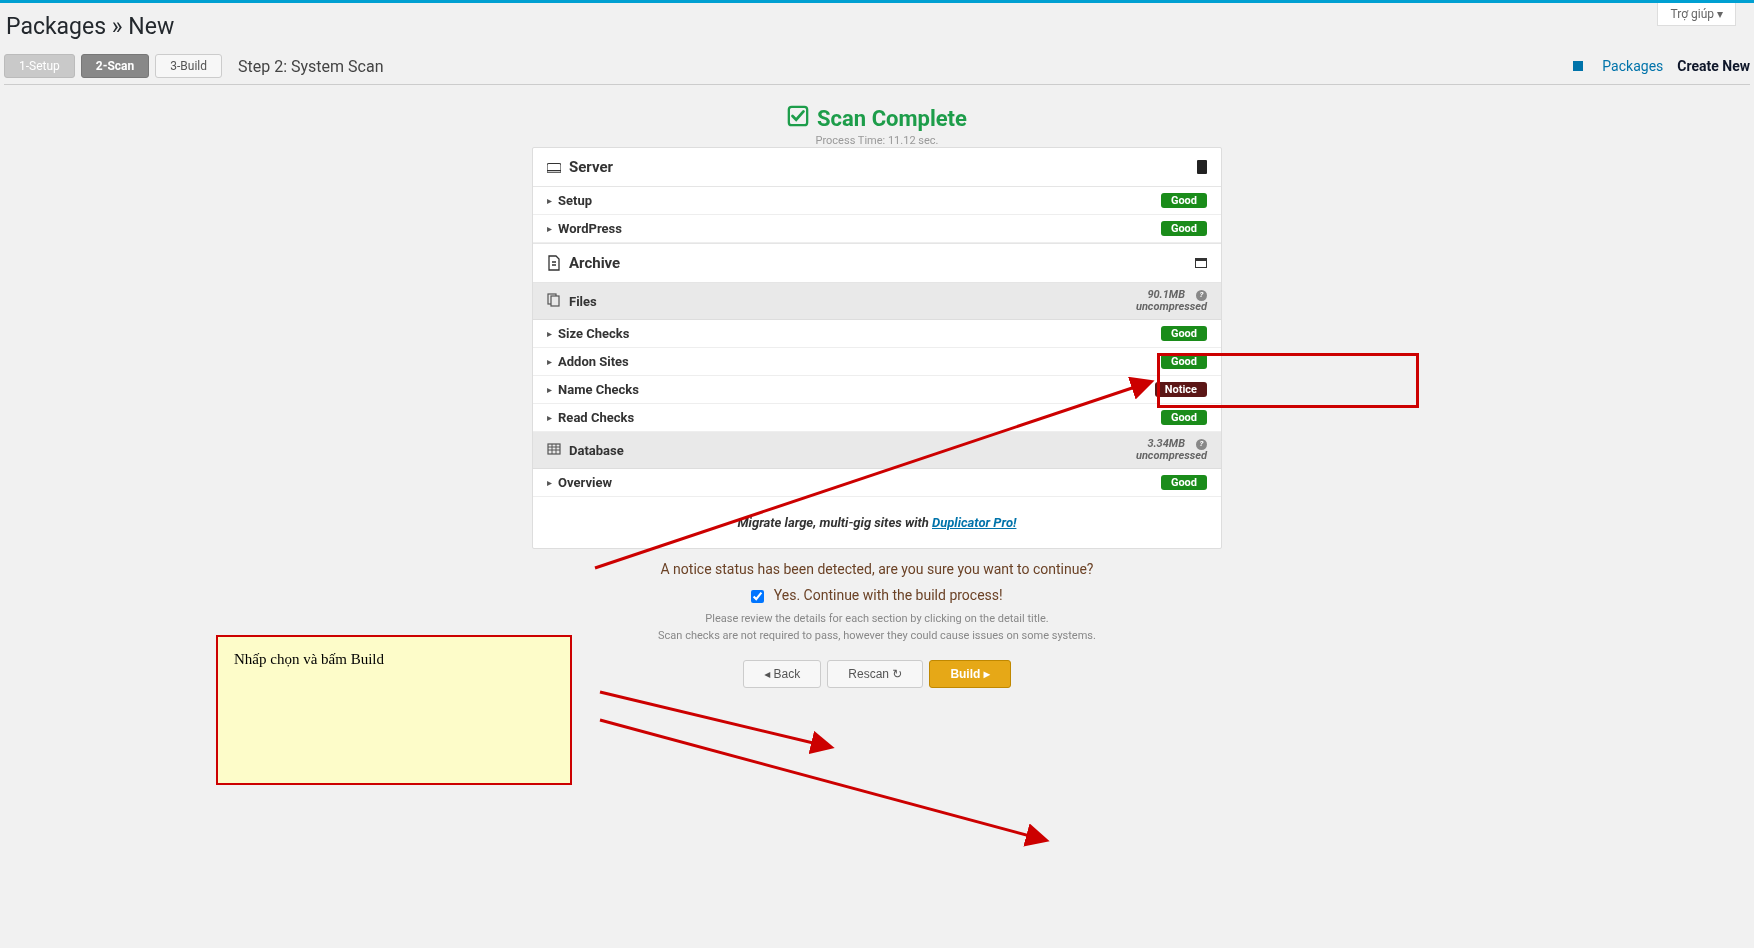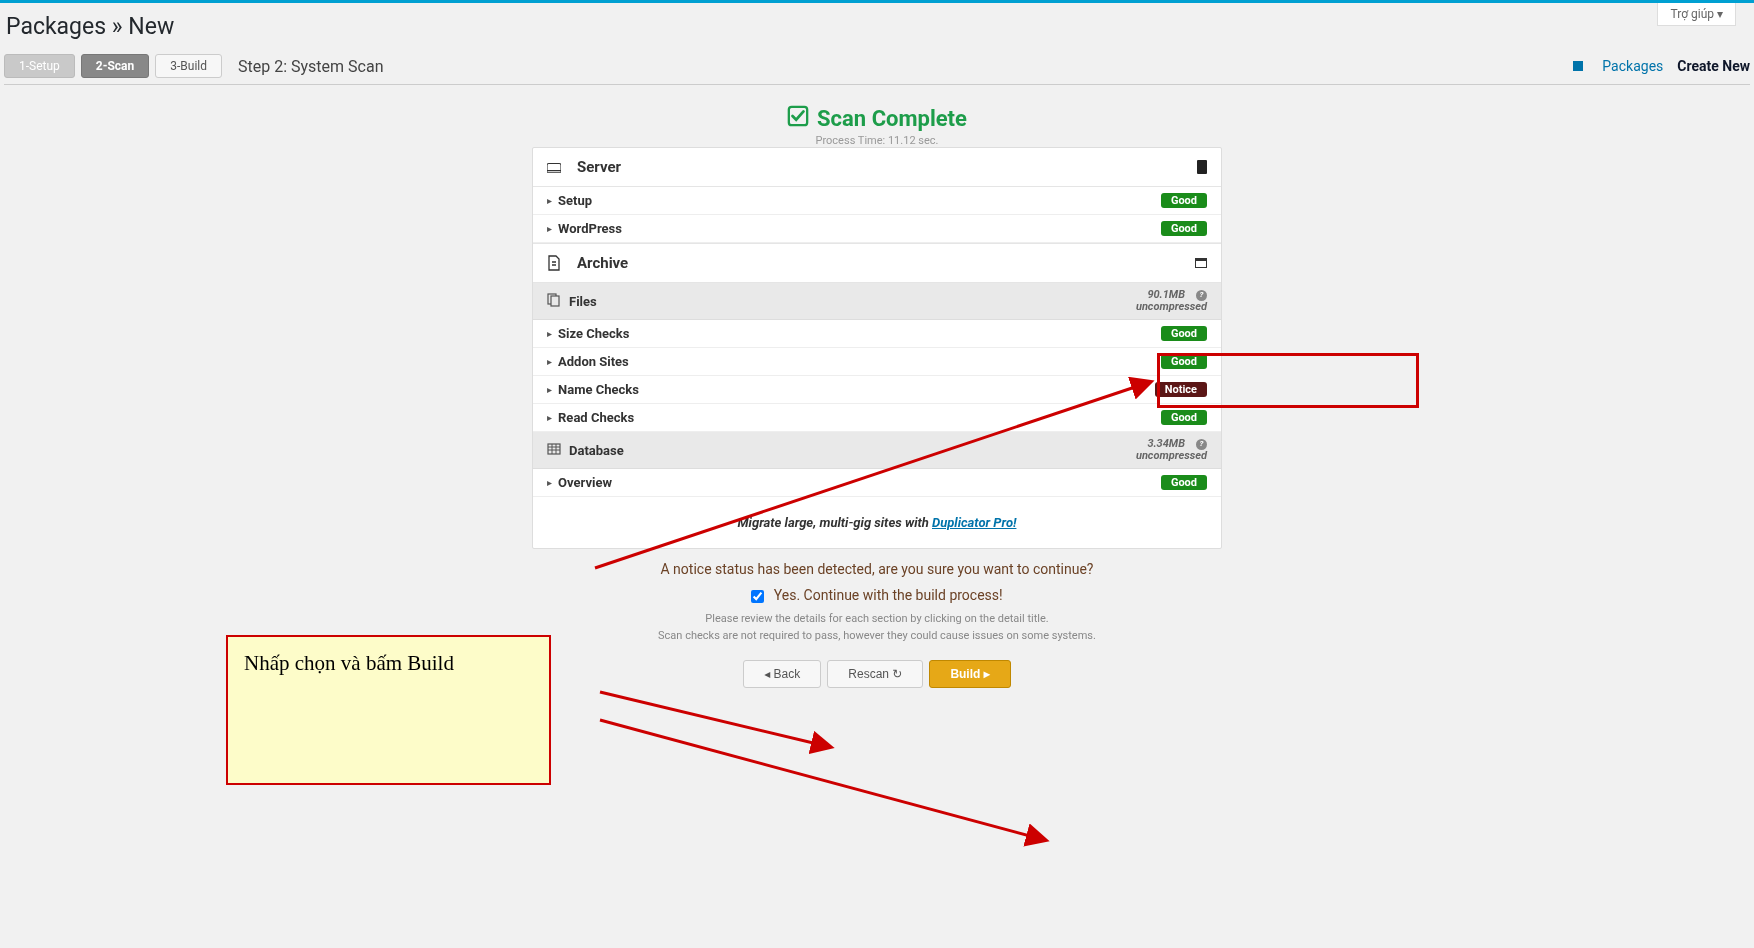--- a/index.html
+++ b/index.html
@@ -16,21 +16,21 @@
 .step-label { margin-left: 10px; font-size: 16px; color: #444; }
 .right-links { margin-left: auto; display: flex; align-items: center; gap: 14px; }
 .pkg-link { color: #0073aa; font-size: 14px; display: flex; align-items: center; gap: 19px; }
 .pkg-icon { width: 10px; height: 10px; background: #0073aa; display: inline-block; }
 .create-new { color: #0f172a; font-weight: bold; font-size: 14px; cursor: pointer; }
 .center-col { max-width: 690px; margin: 0 auto; }
 .scan-title { text-align: center; color: #1d9d4a; font-size: 22px; font-weight: bold; margin-bottom: 2px; display: flex; justify-content: center; align-items: center; gap: 8px; }
 .check-icon svg { width: 22px; height: 22px; }
 .proc-time { text-align: center; color: #999; font-size: 11px; margin-bottom: 0; }
 .panel { background: #fff; border: 1px solid #ddd; border-radius: 2px; margin-bottom: 12px; }
-.section-head { padding: 10px 14px; font-size: 15px; font-weight: bold; color: #333; border-bottom: 1px solid #e5e5e5; display: flex; align-items: center; gap: 16px; }
+.section-head { padding: 10px 14px; font-size: 15px; font-weight: bold; color: #333; border-bottom: 1px solid #e5e5e5; display: flex; align-items: center; gap: 8px; }
 .section-head .spacer { flex: 1; }
 .srv-icon, .arc-icon { width: 14px; height: 14px; display: inline-flex; align-items: center; }
 .battery-icon { width: 10px; height: 14px; background: #222; border-radius: 1px; }
 .window-icon { width: 12px; height: 10px; border: 1.5px solid #333; border-top: 3px solid #333; }
 .row { padding: 6px 14px; border-bottom: 1px solid #eee; display: flex; align-items: center; gap: 6px; font-size: 13px; color: #333; cursor: pointer; }
 .row:last-child { border-bottom: none; }
 .row .caret { font-size: 10px; color: #555; }
 .row .label { font-weight: bold; }
 .row .spacer { flex: 1; }
 .badge { padding: 1px 10px; border-radius: 3px; color: #fff; font-size: 11px; font-weight: bold; }
@@ -45,21 +45,21 @@
 .promo { text-align: center; font-style: italic; font-weight: bold; color: #333; padding: 18px 0; }
 .promo a { color: #0073aa; text-decoration: underline; }
 .notice-msg { text-align: center; color: #6b4226; font-size: 14px; }
 .confirm-row { text-align: center; margin: 10px 0 8px; color: #6b4226; font-size: 14px; }
 .confirm-row input { margin-right: 6px; vertical-align: middle; }
 .fine-print { text-align: center; color: #888; font-size: 11px; line-height: 1.5; margin-bottom: 16px; }
 .btn-row { text-align: center; display: flex; justify-content: center; gap: 6px; }
 .btn { padding: 6px 20px; border-radius: 3px; font-size: 12px; cursor: pointer; border: 1px solid; }
 .btn-grey { background: #f7f7f7; border-color: #ccc; color: #555; }
 .btn-orange { background: #e6a817; border-color: #c08800; color: #fff; font-weight: bold; }
-.annot-box { position: absolute; left: 226px; top: 635px; width: 325px; height: 150px; background: #fdfcc9; border: 2px solid #c00; padding: 14px 16px; font-family: "Times New Roman", serif; font-size: 21px; color: #000; }
+.annot-box { position: absolute; left: 216px; top: 635px; width: 356px; height: 150px; background: #fdfcc9; border: 2px solid #c00; padding: 14px 16px; font-family: "Times New Roman", serif; font-size: 15px; color: #000; }
 .red-box { position: absolute; border: 3px solid #c00; }
 .arrow-svg { position: absolute; pointer-events: none; }
 </style>
 </head>
 <body>
 
 <div class="top-border"></div>
 <div class="help-tab">Trợ giúp ▾</div>
 
 <div class="page-wrap">

